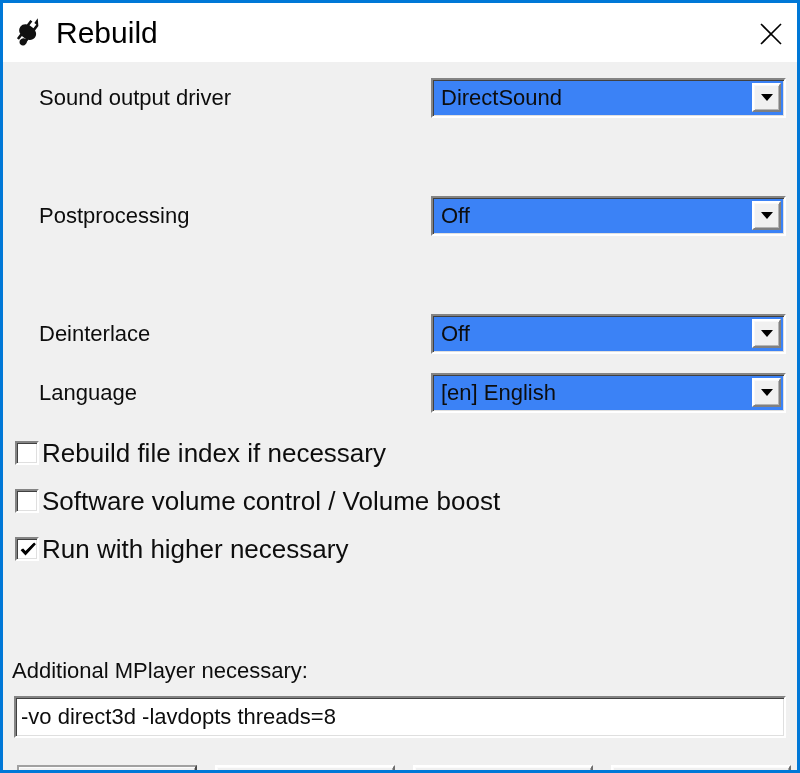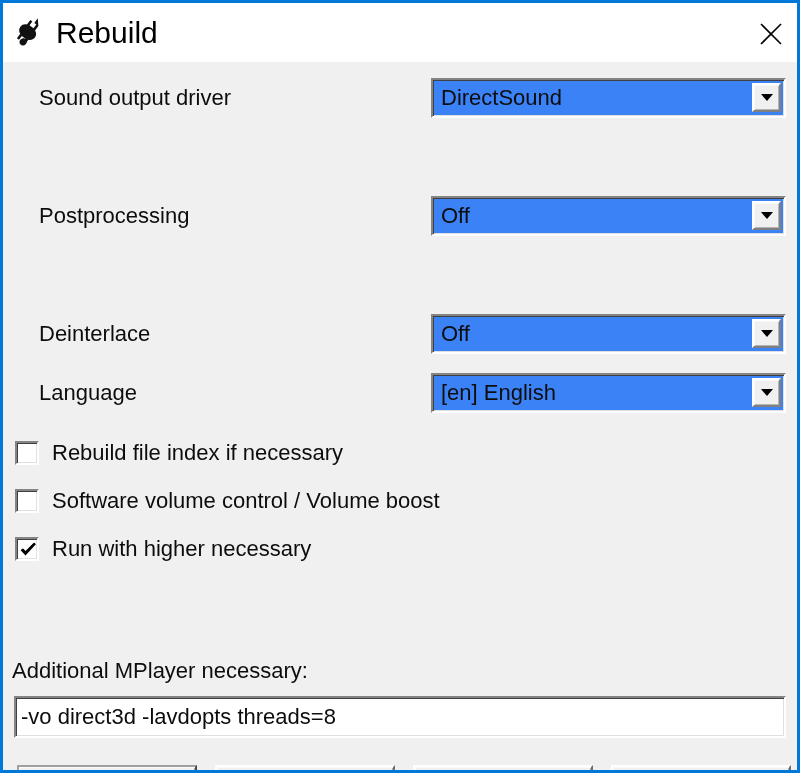--- a/index.html
+++ b/index.html
@@ -156,22 +156,22 @@
     position: relative;
     cursor: pointer;
   }
   .checkbox svg {
     position: absolute;
     left: 2px;
     top: 1px;
     display: block;
   }
   .checkrow-label {
-    margin-left: 13px;
-    font-size: 22px;
+    margin-left: 3px;
+    font-size: 26px;
     color: #0d0d0d;
     white-space: nowrap;
   }
 
   
   .params-label {
     position: absolute;
     left: 9px;
     top: 596px;
     font-size: 22px;

